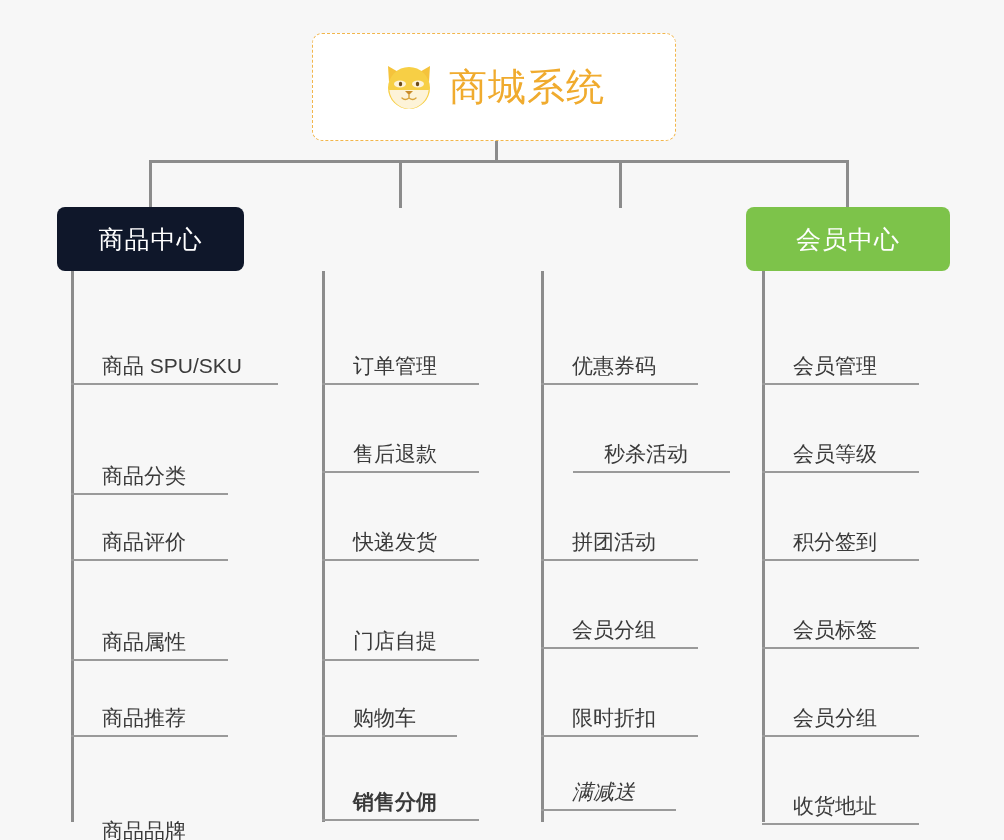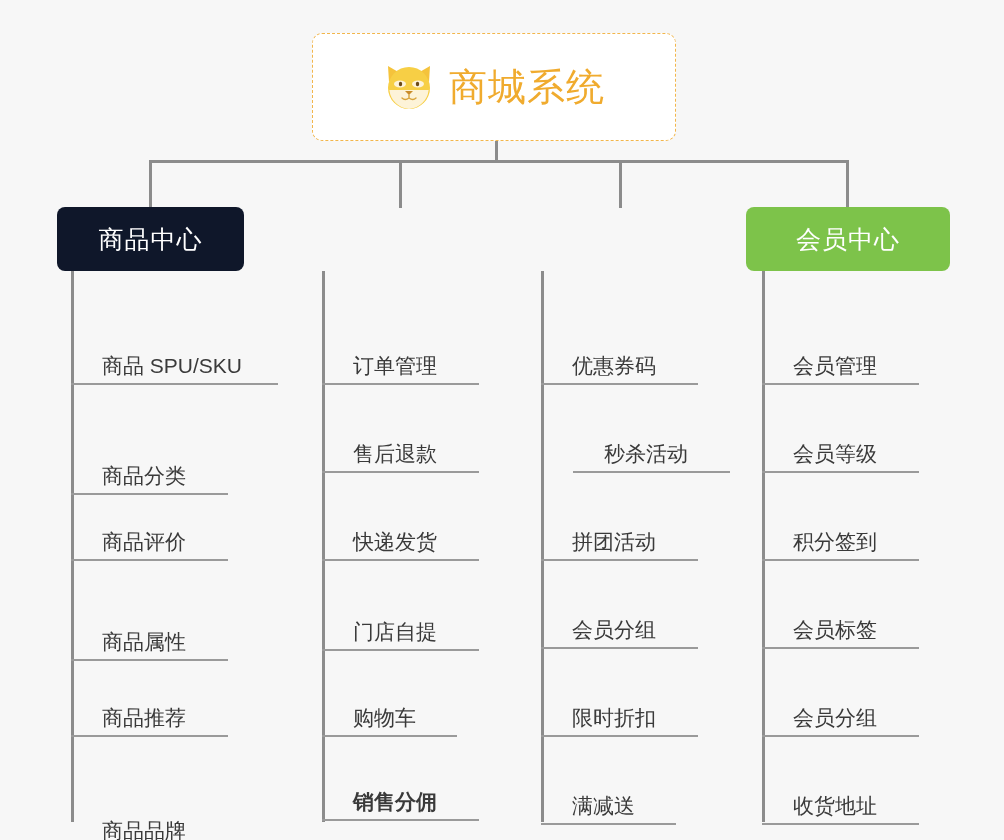--- a/index.html
+++ b/index.html
@@ -189,21 +189,21 @@
       <span class="leaf-rule" style="width: 157px; background: rgb(154, 154, 154);"></span>
     </div>
     <div class="leaf-item" style="top:114px; width:157px;">
       <span class="leaf-label">售后退款</span>
       <span class="leaf-rule" style="width: 157px; background: rgb(154, 154, 154);"></span>
     </div>
     <div class="leaf-item" style="top:202px; width:157px;">
       <span class="leaf-label">快递发货</span>
       <span class="leaf-rule" style="width: 157px; background: rgb(154, 154, 154);"></span>
     </div>
-    <div class="leaf-item" style="top:292px; width:157px;">
+    <div class="leaf-item" style="top:302px; width:157px;font-family:Liberation Serif, serif;">
       <span class="leaf-label">门店自提</span>
       <span class="leaf-rule" style="width: 157px; background: rgb(154, 154, 154);"></span>
     </div>
     <div class="leaf-item" style="top:378px; width:135px;">
       <span class="leaf-label">购物车</span>
       <span class="leaf-rule" style="width: 135px; background: rgb(154, 154, 154);"></span>
     </div>
     <div class="leaf-item" style="top:462px; width:157px;font-weight:bold;">
       <span class="leaf-label">销售分佣</span>
       <span class="leaf-rule" style="width: 157px; background: rgb(154, 154, 154);"></span>
@@ -225,21 +225,21 @@
       <span class="leaf-rule" style="width: 157px; background: rgb(154, 154, 154);"></span>
     </div>
     <div class="leaf-item" style="top:290px; width:157px;">
       <span class="leaf-label">会员分组</span>
       <span class="leaf-rule" style="width: 157px; background: rgb(154, 154, 154);"></span>
     </div>
     <div class="leaf-item" style="top:378px; width:157px;">
       <span class="leaf-label">限时折扣</span>
       <span class="leaf-rule" style="width: 157px; background: rgb(154, 154, 154);"></span>
     </div>
-    <div class="leaf-item" style="top:466px; width:135px;">
+    <div class="leaf-item" style="top:452px; width:135px;font-style:italic;">
       <span class="leaf-label">满减送</span>
       <span class="leaf-rule" style="width: 135px; background: rgb(154, 154, 154);"></span>
     </div>
   </div>
 
   <div class="leaf-col" style="left:762px;">
     <div class="trunk" style="height: 551px; background: rgb(140, 140, 140);"></div>
     <div class="leaf-item" style="top:26px; width:157px;">
       <span class="leaf-label">会员管理</span>
       <span class="leaf-rule" style="width: 157px; background: rgb(154, 154, 154);"></span>

